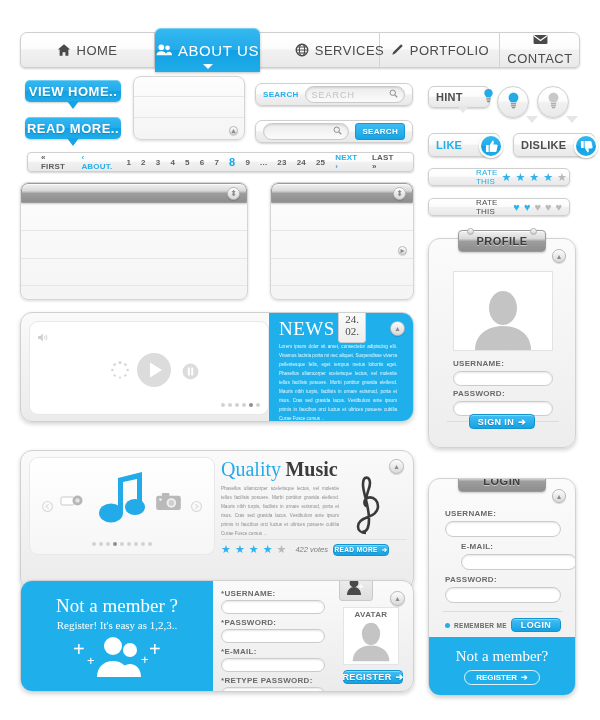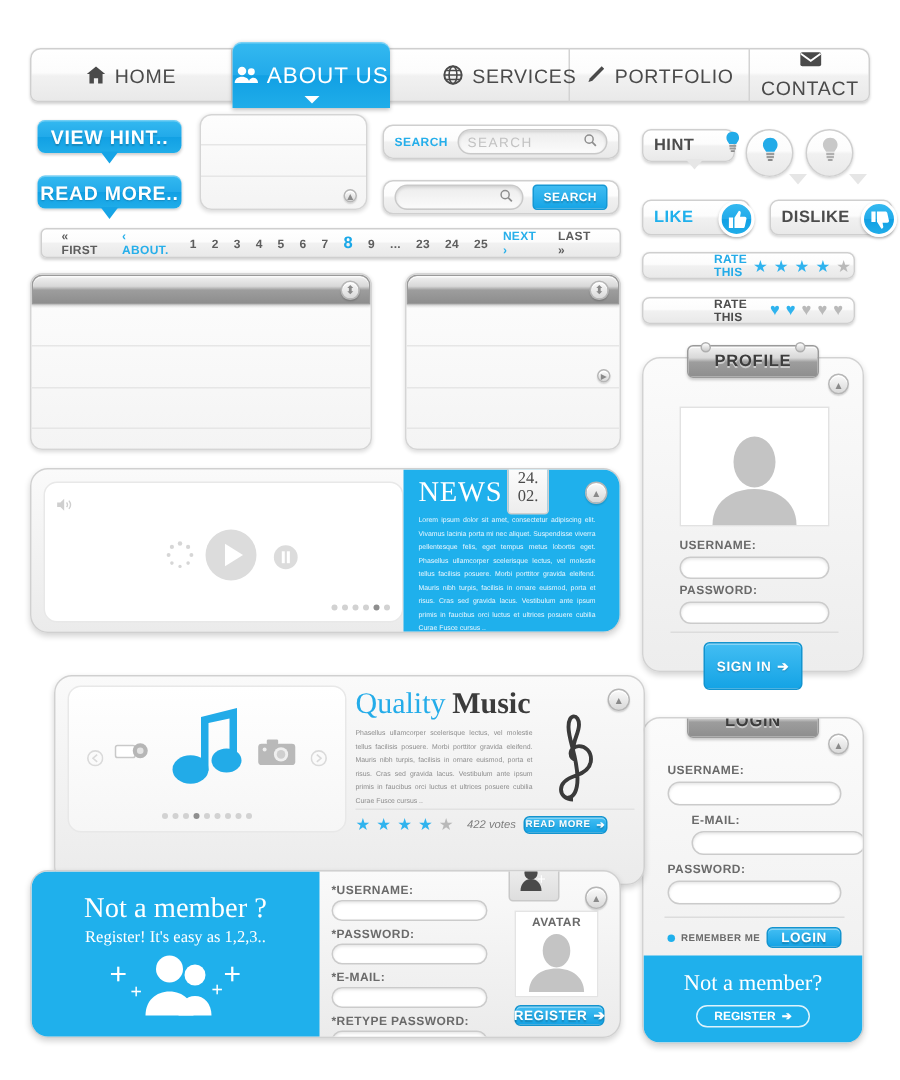--- a/index.html
+++ b/index.html
@@ -134,21 +134,21 @@
   .roundicon {
     border-radius: 50%;
     display: flex; align-items: center; justify-content: center;
   }
 
   
   .rateRow {
     position: absolute; height: 18px; border-radius: 5px;
     display: flex; align-items: center; gap: 4px; padding: 0 7px;
   }
-  .rateRow .rl { font-size: 8px; font-weight: bold; letter-spacing: .2px; padding-left: 40px; }
+  .rateRow .rl { font-size: 8px; font-weight: normal; letter-spacing: .2px; padding-left: 40px; }
 
   
   .card {
     position: absolute; border-radius: 12px;
     background: linear-gradient(to bottom, #fbfbfb, #ededed);
     border: 1px solid #d2d2d2;
     box-shadow: 0 2px 4px rgba(0,0,0,.18);
   }
   .card-tab {
     position: absolute; top: -9px; left: 50%; transform: translateX(-50%);
@@ -246,21 +246,21 @@
       <svg width="15" height="11" viewBox="0 0 16 11">
           <rect x=".6" y=".6" width="14.8" height="9.8" rx="1.4" fill="#4a4a4a"></rect>
           <path d="M1 1.6 8 6.6l7-5" stroke="#fff" stroke-width="1.3" fill="none"></path>
         </svg>
     </span>
     <span>CONTACT</span>
   </div>
 </div>
 
 <div class="speech blue" style="left:25px;top:80px;width:96px;height:22px;">
-  <span>VIEW HINT..</span>
+  <span>VIEW HOME..</span>
 </div>
 <div class="speech blue" style="left:25px;top:117px;width:96px;height:22px;">
   <span>READ MORE..</span>
 </div>
 
 <div class="panel-blank" style="left:133px;top:76px;width:112px;height:64px;">
   <div class="rowline" style="height:33%;"></div>
   <div class="rowline" style="height:33%;"></div>
   <div class="rowline" style="height:34%;border-bottom:none;">
     <div class="circbtn" style="position:absolute;right:6px;bottom:4px;width:9px;height:9px;">▴</div>
@@ -435,21 +435,21 @@
   <div style="position:absolute;left:24px;top:120px;width:100px;">
     <div class="fieldlabel">USERNAME:</div>
     <div class="textinput" style="margin-top:3px;"></div>
   </div>
   <div style="position:absolute;left:24px;top:150px;width:100px;">
     <div class="fieldlabel">PASSWORD:</div>
     <div class="textinput" style="margin-top:3px;"></div>
   </div>
 
   <div style="position:absolute;left:18px;top:182px;width:112px;border-top:1px solid #dcdcdc;"></div>
-  <div class="btn-blue" style="position:absolute;left:40px;top:189px;width:66px;height:32px;">
+  <div class="btn-blue" style="position:absolute;left:40px;top:175px;width:66px;height:15px;">
     <span>SIGN IN</span>
     <span>➔</span>
   </div>
 </div>
 
 <div class="card" style="left:428px;top:478px;width:148px;height:218px;overflow:hidden;">
   <div class="card-tab darkbar">
 
     <span>LOGIN</span>
   </div>
@@ -539,21 +539,21 @@
     <div class="newsbody" style="margin-top:5px;width:118px;text-align:justify;">Lorem ipsum dolor sit amet, consectetur adipiscing elit. Vivamus lacinia porta mi nec aliquet. Suspendisse viverra pellentesque felis, eget tempus metus lobortis eget. Phasellus ullamcorper scelerisque lectus, vel molestie tellus facilisis posuere. Morbi porttitor gravida eleifend. Mauris nibh turpis, facilisis in ornare euismod, porta et risus. Cras sed gravida lacus. Vestibulum ante ipsum primis in faucibus orci luctus et ultrices posuere cubilia Curae Fusce cursus ..</div>
   </div>
 
   <div style="position:absolute;left:317px;top:-4px;width:28px;height:34px;background:linear-gradient(to bottom,#fdfdfd,#ededed);border:1px solid #cfcfcf;border-radius:3px;display:flex;flex-direction:column;align-items:center;justify-content:center;line-height:1.05;">
     <span style="font-size:11px;color:#4a4a4a;font-family:'Liberation Serif',serif;">24.</span>
     <span style="font-size:11px;color:#4a4a4a;font-family:'Liberation Serif',serif;">02.</span>
   </div>
   <div class="circbtn" style="position:absolute;right:8px;top:8px;width:15px;height:15px;">▴</div>
 </div>
 
-<div class="wide" style="left:20px;top:450px;width:394px;height:140px;margin-left:16px;">
+<div class="wide" style="left:20px;top:450px;width:394px;height:140px;">
   <div style="position:absolute;left:8px;top:6px;width:186px;height:98px;background:linear-gradient(to bottom,#fff,#f6f6f6);border-radius:9px;border:1px solid #e8e8e8;">
     <span style="position:absolute;left:12px;top:40px;">
       <svg width="11" height="11" viewBox="0 0 12 12">
           <circle cx="6" cy="6" r="5.4" fill="none" stroke="#dadada" stroke-width="1.2"></circle>
           <path d="M7.4 3.4 4.4 6l3 2.6" fill="none" stroke="#dadada" stroke-width="1.2"></path>
         </svg>
     </span>
     <span style="position:absolute;left:30px;top:33px;">
       <svg width="26" height="20" viewBox="0 0 26 20">
           <rect x="1" y="6" width="13" height="8" rx="1.4" fill="#fff" stroke="#c9c9c9"></rect>

